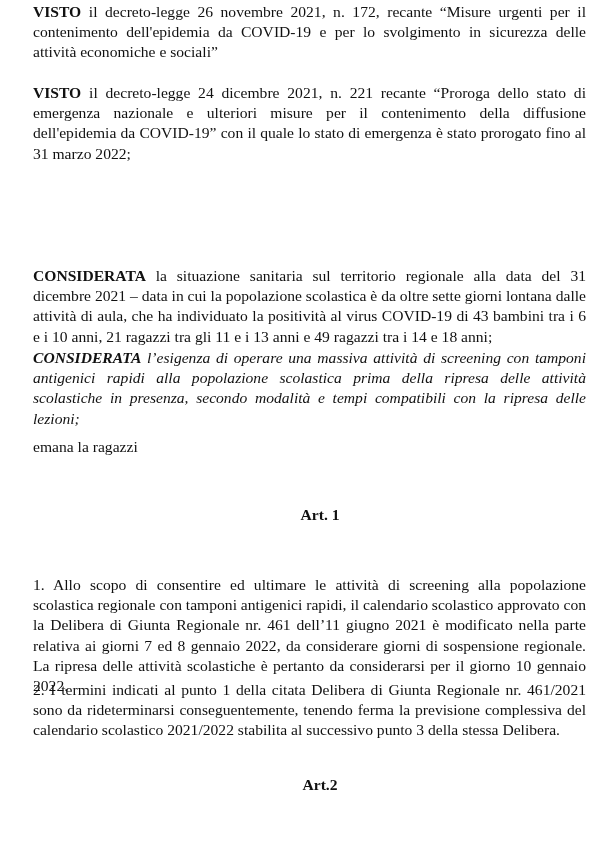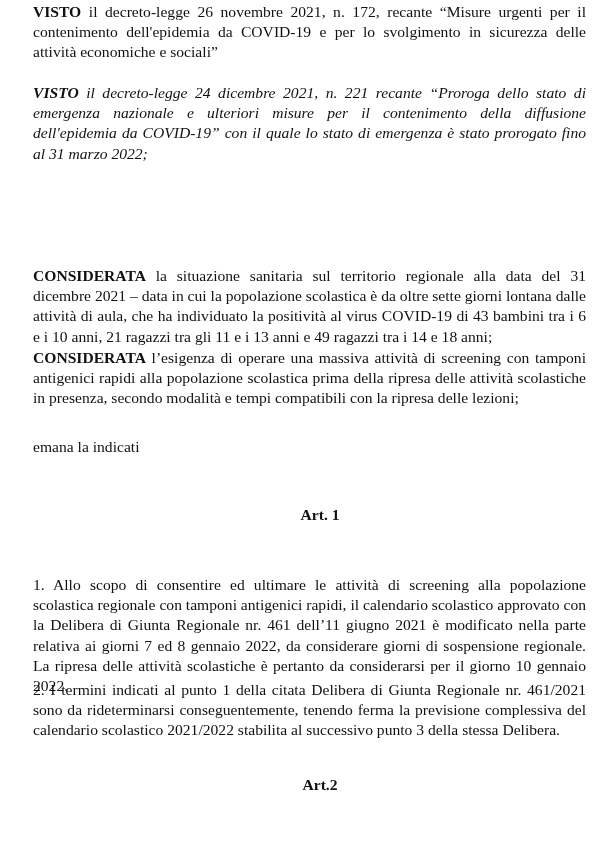--- a/index.html
+++ b/index.html
@@ -18,35 +18,35 @@
   </style>
 </head>
 <body>
 
 <div class="page">
 
   <p class="para" style="top:2px;">
     <span class="lead">VISTO</span><span> il decreto-legge 26 novembre 2021, n. 172, recante “Misure urgenti per il contenimento dell'epidemia da COVID-19 e per lo svolgimento in sicurezza delle attività economiche e sociali”</span>
   </p>
 
-  <p class="para" style="top:83px;font-style:italic;">
+  <p class="para" style="top:83px;">
     <span class="lead">VISTO</span><span> il decreto-legge 24 dicembre 2021, n. 221 recante “Proroga dello stato di emergenza nazionale e ulteriori misure per il contenimento della diffusione dell'epidemia da COVID-19” con il quale lo stato di emergenza è stato prorogato fino al 31 marzo 2022;</span>
   </p>
 
 
 
   <p class="para" style="top:266px;">
     <span class="lead">CONSIDERATA</span><span> la situazione sanitaria sul territorio regionale alla data del 31 dicembre 2021 – data in cui la popolazione scolastica è da oltre sette giorni lontana dalle attività di aula, che ha individuato la positività al virus COVID-19 di 43 bambini tra i 6 e i 10 anni, 21 ragazzi tra gli 11 e i 13 anni e 49 ragazzi tra i 14 e 18 anni;</span>
   </p>
 
-  <p class="para" style="top:348px;">
+  <p class="para" style="top:348px;font-style:italic;">
     <span class="lead">CONSIDERATA</span><span> l’esigenza di operare una massiva attività di screening con tamponi antigenici rapidi alla popolazione scolastica prima della ripresa delle attività scolastiche in presenza, secondo modalità e tempi compatibili con la ripresa delle lezioni;</span>
   </p>
 
-  <p class="para" style="top:437px;">emana la indicati</p>
+  <p class="para" style="top:437px;">emana la ragazzi</p>
 
 
   <p class="center" style="top:506px;text-align:center;">Art. 1</p>
 
   <p class="para" style="top:575px;">1. Allo scopo di consentire ed ultimare le attività di screening alla popolazione scolastica regionale con tamponi antigenici rapidi, il calendario scolastico approvato con la Delibera di Giunta Regionale nr. 461 dell’11 giugno 2021 è modificato nella parte relativa ai giorni 7 ed 8 gennaio 2022, da considerare giorni di sospensione regionale. La ripresa delle attività scolastiche è pertanto da considerarsi per il giorno 10 gennaio 2022.</p>
   <p class="para" style="top:680px;">2. I termini indicati al punto 1 della citata Delibera di Giunta Regionale nr. 461/2021 sono da rideterminarsi conseguentemente, tenendo ferma la previsione complessiva del calendario scolastico 2021/2022 stabilita al successivo punto 3 della stessa Delibera.</p>
 
   <p class="center" style="top:776px;">Art.2</p>
 
 </div>

